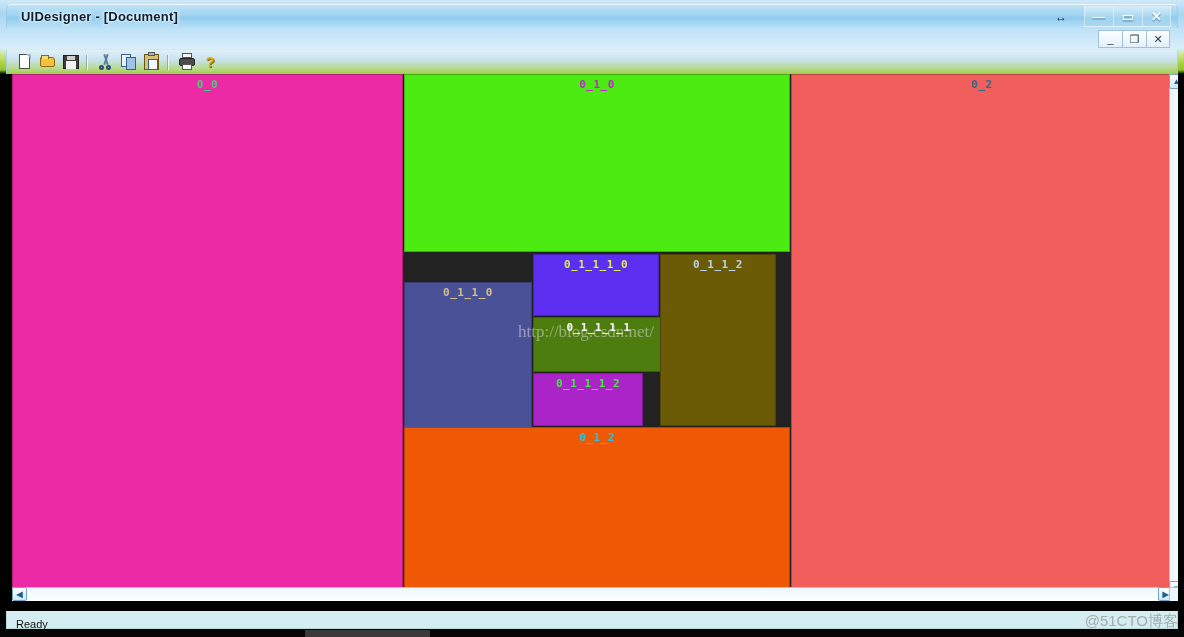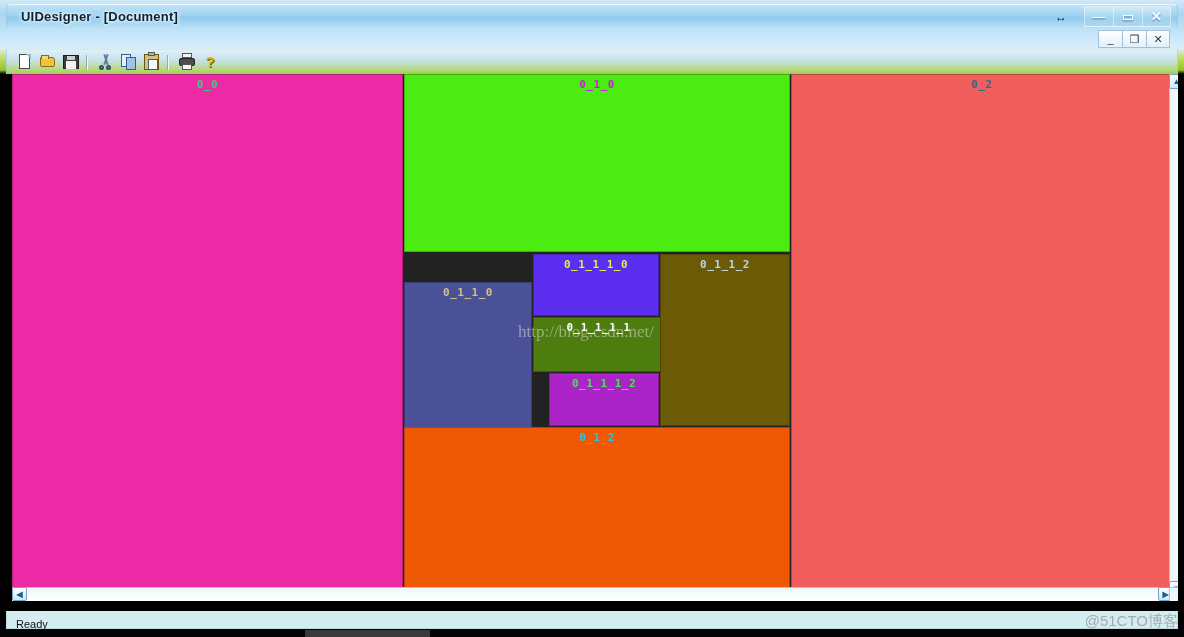--- a/index.html
+++ b/index.html
@@ -322,22 +322,22 @@
 
     <div class="client">
 
       <div class="canvas">
 
       <div class="panel" style="left: 0px; top: 0px; width: 391px; height: 522px; background: rgb(236, 42, 165); color: rgb(59, 209, 122);"><span>0_0</span></div>
           <div class="panel" style="left: 392px; top: 0px; width: 386px; height: 178px; background: rgb(76, 235, 18); color: rgb(200, 31, 216);"><span>0_1_0</span></div>
           <div class="panel" style="left: 392px; top: 180px; width: 128px; height: 172px; background: rgb(75, 81, 150); color: rgb(207, 192, 138); margin-top: 28px;"><span>0_1_1_0</span></div>
           <div class="panel" style="left: 521px; top: 180px; width: 126px; height: 62px; background: rgb(91, 46, 240); color: rgb(217, 242, 74);"><span>0_1_1_1_0</span></div>
           <div class="panel" style="left: 521px; top: 243px; width: 131px; height: 55px; background: #4d7c0f; color: rgb(255, 255, 255);"><span>0_1_1_1_1</span></div>
-          <div class="panel" style="left: 521px; top: 299px; width: 110px; height: 53px; background: rgb(171, 36, 200); color: rgb(59, 240, 59); margin-left: 16px;"><span>0_1_1_1_2</span></div>
-          <div class="panel" style="left: 648px; top: 180px; width: 130px; height: 172px; background: rgb(107, 90, 6); color: rgb(188, 212, 232);"><span>0_1_1_2</span></div>
+          <div class="panel" style="left: 521px; top: 299px; width: 110px; height: 53px; background: rgb(171, 36, 200); color: rgb(59, 240, 59);"><span>0_1_1_1_2</span></div>
+          <div class="panel" style="left: 648px; top: 180px; width: 116px; height: 172px; background: rgb(107, 90, 6); color: rgb(188, 212, 232);"><span>0_1_1_2</span></div>
           <div class="panel" style="left: 392px; top: 353px; width: 386px; height: 169px; background: rgb(239, 89, 6); color: rgb(30, 200, 232);"><span>0_1_2</span></div>
           <div class="panel" style="left: 779px; top: 0px; width: 382px; height: 522px; background: rgb(240, 95, 91); color: rgb(45, 107, 138);"><span>0_2</span></div>
         </div>
 
       <div class="vscroll">
         <div class="sb-arrow" style="top:0;right:0;">▲</div>
         <div class="sb-arrow" style="bottom:0;right:0;">▼</div>
       </div>
 
       <div class="hscroll">

